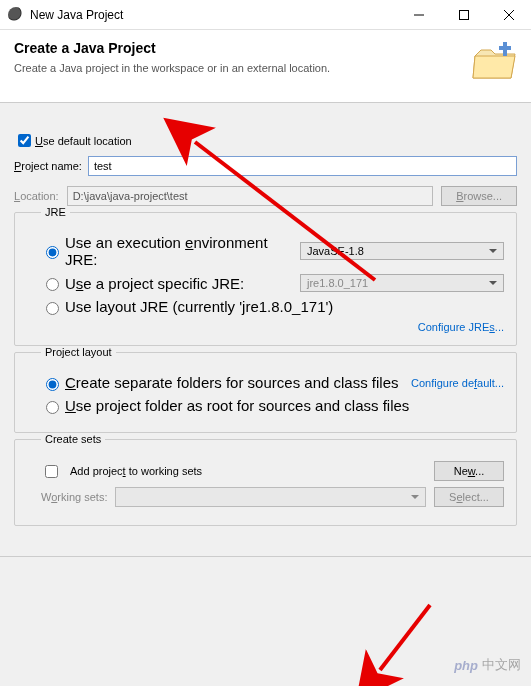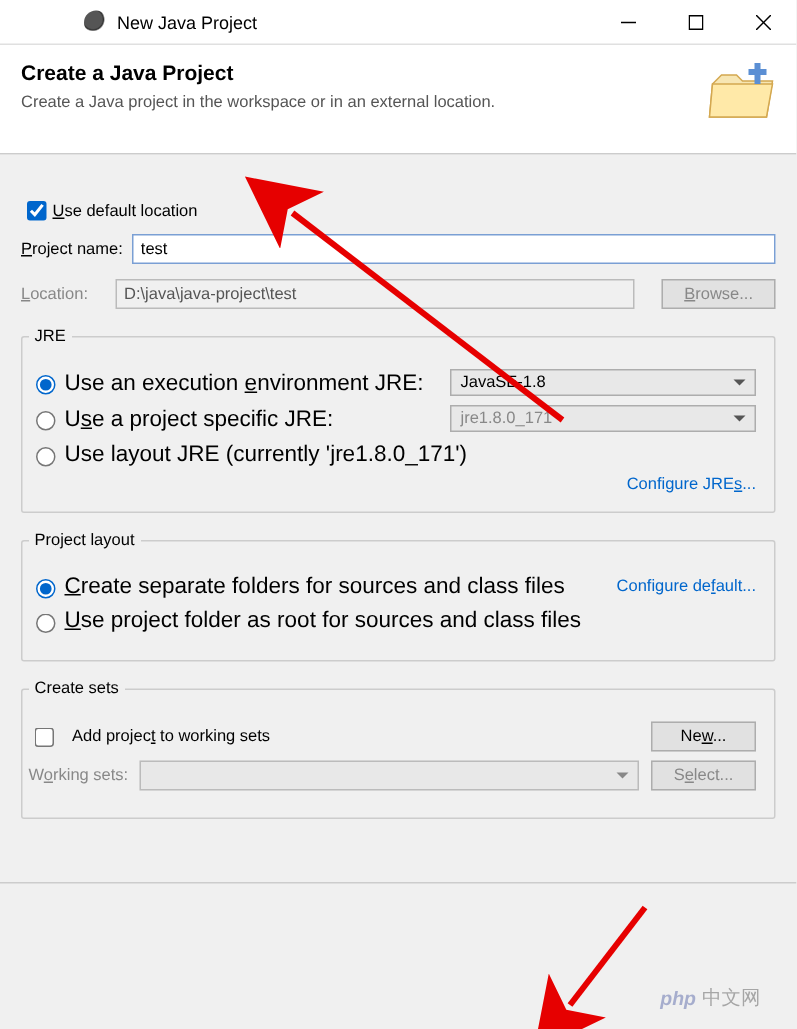--- a/index.html
+++ b/index.html
@@ -1,55 +1,55 @@
 <!DOCTYPE html>
 <html><head>
 <meta charset="utf-8">
 <style>
 * { box-sizing: border-box; font-family: "Segoe UI", Tahoma, sans-serif; }
 body { margin: 0; background: #f0f0f0; width: 531px; height: 686px; position: relative; overflow: hidden; }
-.titlebar { display: flex; align-items: center; height: 30px; background: #fff; border-bottom: 1px solid #e0e0e0; padding-left: 48px; }
+.titlebar { display: flex; align-items: center; height: 30px; background: #fff; border-bottom: 1px solid #e0e0e0; }
 .titlebar-icon { width: 16px; height: 16px; margin: 0 6px 0 8px; background: radial-gradient(circle at 6px 6px, #555 6px, #333 7px, transparent 8px); border-radius: 50%; }
 .titlebar-text { flex: 1; font-size: 12px; color: #000; }
 .win-btns { display: flex; }
 .win-btn { width: 45px; height: 30px; display: flex; align-items: center; justify-content: center; font-size: 13px; color: #000; }
 .win-btn svg { width: 10px; height: 10px; }
 .header { padding: 10px 14px 28px 14px; background: #fff; position: relative; border-bottom: 1px solid #ccc; }
 .header h1 { margin: 0 0 6px 0; font-size: 14px; font-weight: bold; color: #000; }
 .header p { margin: 0; font-size: 11px; color: #555; }
 .header-icon { position: absolute; right: 12px; top: 8px; width: 48px; height: 48px; }
 .content { padding: 10px 14px; font-size: 11px; color: #000; }
 .row { display: flex; align-items: center; margin-bottom: 10px; }
 .label { margin-right: 6px; }
 .text-input { flex: 1; border: 1px solid #7a9fd4; padding: 3px 5px; font-size: 11px; background: #fff; outline: none; }
 .text-input.disabled { background: #f0f0f0; border: 1px solid #bbb; color: #555; }
 .checkbox { width: 13px; height: 13px; margin-right: 4px; accent-color: #0066cc; }
 .check-label { font-size: 11px; }
 .btn { border: 1px solid #adadad; background: #e1e1e1; padding: 3px 14px; font-size: 11px; min-width: 70px; text-align: center; }
 .btn.disabled { color: #888; }
-fieldset { border: 1px solid #ccc; border-radius: 2px; margin: 12px 0; padding: 10px 12px 12px 4px; }
+fieldset { border: 1px solid #ccc; border-radius: 2px; margin: 0 0; padding: 10px 12px 12px 26px; }
 legend { font-size: 11px; padding: 0 4px; color: #000; }
 .radio-row { display: flex; align-items: center; margin: 6px 0; }
 .radio { width: 13px; height: 13px; margin-right: 6px; accent-color: #0066cc; }
 .radio-label { flex: 1; font-size: 15px; }
 .select { flex: 0 0 204px; border: 1px solid #adadad; background: #e8e8e8; padding: 2px 18px 2px 6px; font-size: 11px; position: relative; display: flex; align-items: center; }
 .select::after { content: ""; position: absolute; right: 6px; top: 50%; transform: translateY(-50%); border-left: 4px solid transparent; border-right: 4px solid transparent; border-top: 4px solid #555; }
 .select.disabled { color: #888; }
 .link { color: #0066cc; font-size: 11px; text-align: right; }
 .right-align { text-align: right; margin-top: 6px; }
-.loc-row { display: flex; align-items: center; gap: 18px; }
+.loc-row { display: flex; align-items: center; gap: 8px; }
 .loc-label { font-size: 11px; color: #888; }
 .loc-label .u { text-decoration: underline; }
 .disabled-text { color: #888; }
 .ws-row { display: flex; align-items: center; gap: 8px; margin: 6px 0; }
 .ws-select { flex: 1; border: 1px solid #bbb; background: #e8e8e8; height: 20px; position: relative; }
 .ws-select::after { content: ""; position: absolute; right: 6px; top: 50%; transform: translateY(-50%); border-left: 4px solid transparent; border-right: 4px solid transparent; border-top: 4px solid #888; }
 .footer-sep { border-top: 1px solid #ccc; margin-top: 20px; }
 .arrow-svg { position: absolute; pointer-events: none; }
-.watermark { position: absolute; right: 24px; bottom: 12px; display: flex; align-items: center; gap: 4px; opacity: 0.7; }
+.watermark { position: absolute; right: 10px; bottom: 12px; display: flex; align-items: center; gap: 4px; opacity: 0.7; }
 .watermark .php { color: #8892bf; font-weight: bold; font-size: 13px; font-style: italic; }
 .watermark .cn { color: #888; font-size: 13px; }
 </style>
 </head>
 <body>
 
 <div class="titlebar">
   <div class="titlebar-icon"></div>
   <div class="titlebar-text">New Java Project</div>
   <div class="win-btns">

